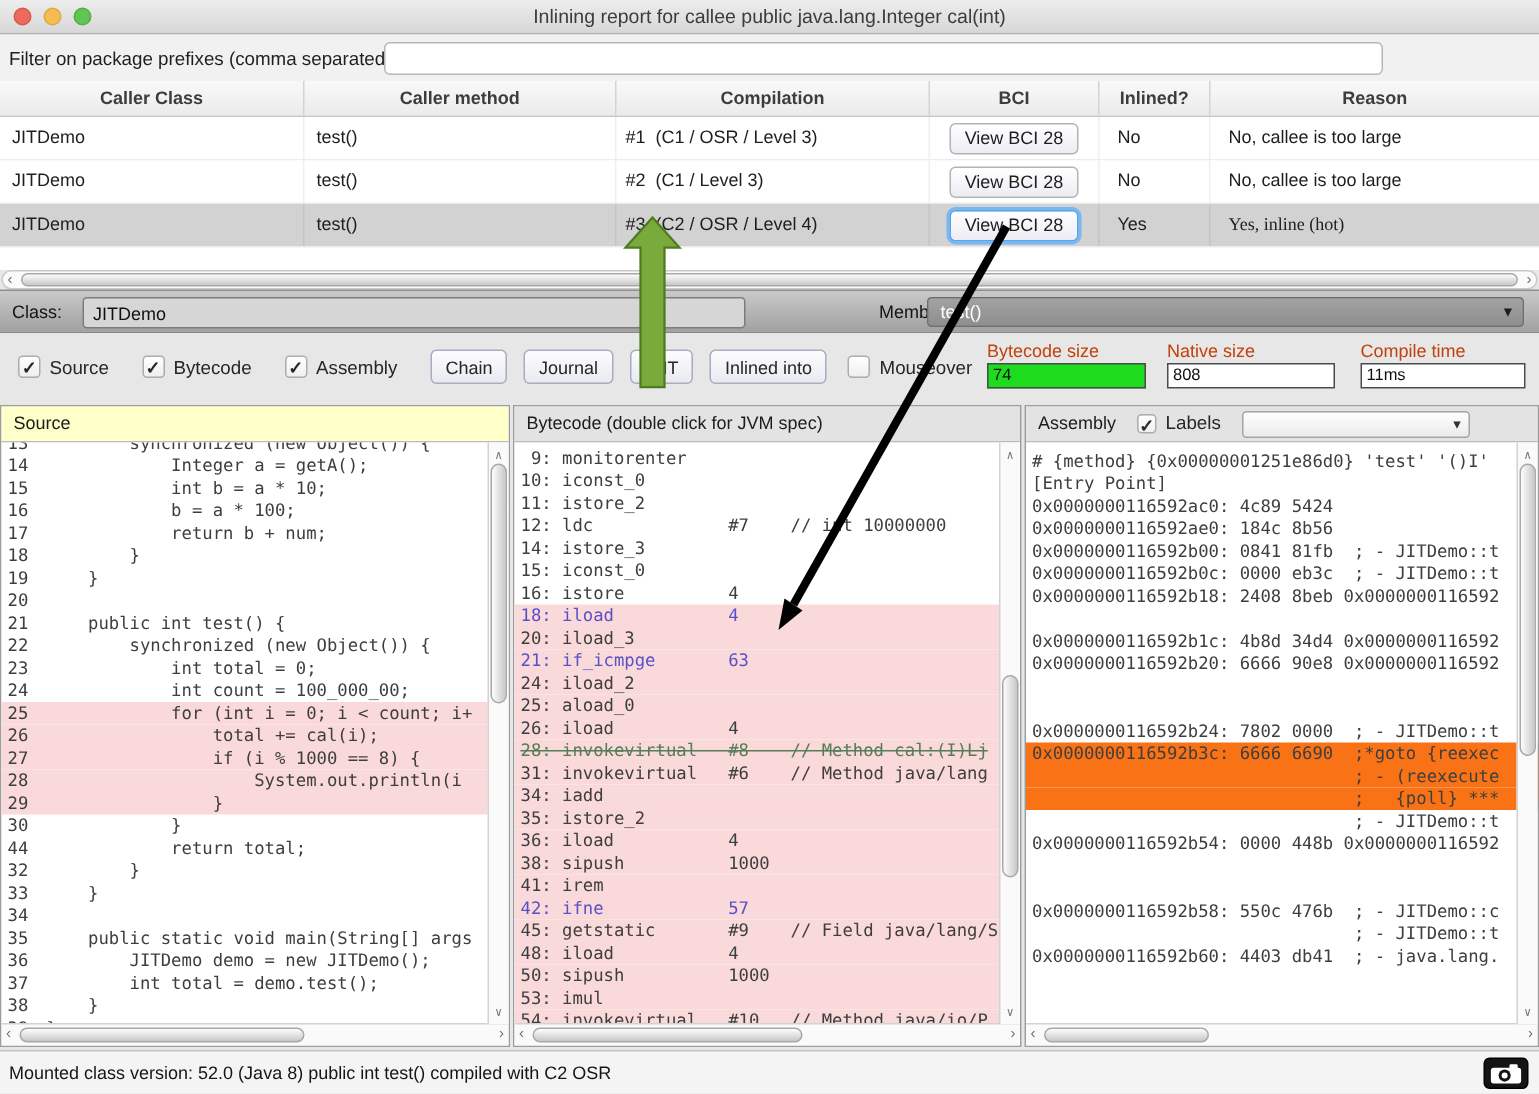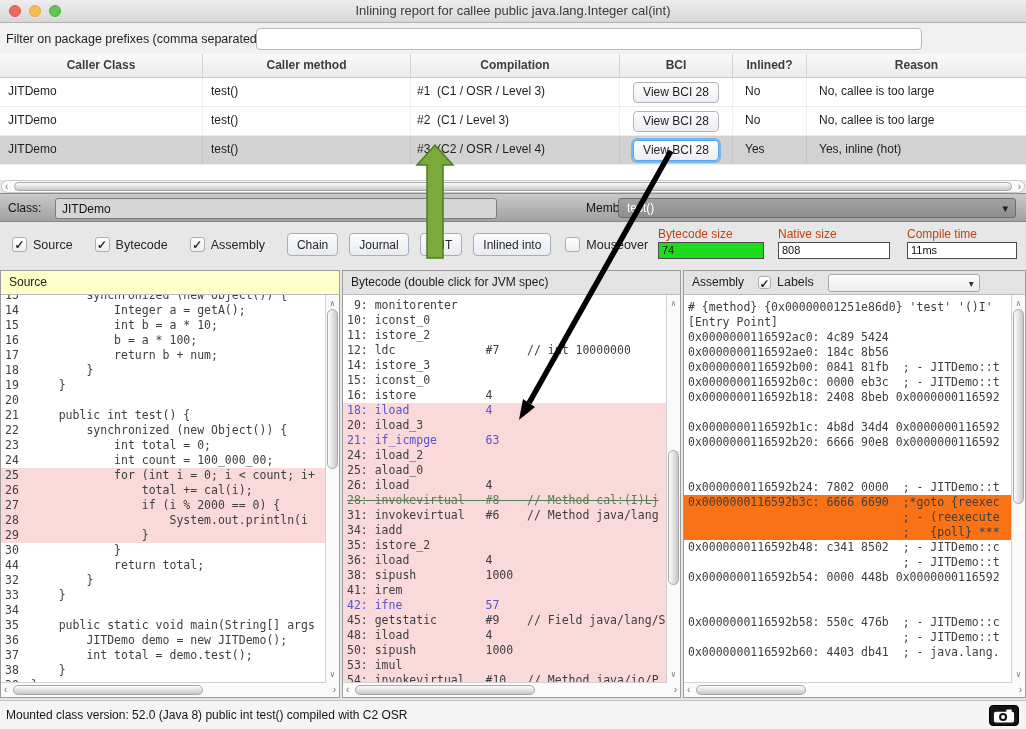--- a/index.html
+++ b/index.html
@@ -154,21 +154,21 @@
         <div class="td td-bci"><button class="bci-btn">View BCI 28</button></div>
         <div class="td" style="padding-left: 12px;">No</div>
         <div class="td" style="padding-left: 12px;">No, callee is too large</div>
       </div>
       <div class="trow tgrid sel">
         <div class="td">JITDemo</div>
         <div class="td">test()</div>
         <div class="td" style="padding-left: 6px;">#3  (C2 / OSR / Level 4)</div>
         <div class="td td-bci"><button class="bci-btn focus">View BCI 28</button></div>
         <div class="td" style="padding-left: 12px;">Yes</div>
-        <div class="td" style="padding-left: 12px;">Yes, inline (hot)</div>
+        <div class="td" style="padding-left: 12px; font-family: Liberation Serif, serif;">Yes, inline (hot)</div>
       </div>
     </div>
   <div class="trow-filler"></div>
 </div>
 
 <div class="hscroll table-hscroll">
   <span class="sb-ch l">‹</span>
   <div class="sb-thumb" style="left:12px;right:12px"></div>
   <span class="sb-ch r">›</span>
 </div>
@@ -230,21 +230,21 @@
         <div class="cl"><span class="ln">17</span><span>            return b + num;</span></div>
         <div class="cl"><span class="ln">18</span><span>        }</span></div>
         <div class="cl"><span class="ln">19</span><span>    }</span></div>
         <div class="cl"><span class="ln">20</span><span></span></div>
         <div class="cl"><span class="ln">21</span><span>    public int test() {</span></div>
         <div class="cl"><span class="ln">22</span><span>        synchronized (new Object()) {</span></div>
         <div class="cl"><span class="ln">23</span><span>            int total = 0;</span></div>
         <div class="cl"><span class="ln">24</span><span>            int count = 100_000_00;</span></div>
         <div class="cl pk"><span class="ln">25</span><span>            for (int i = 0; i &lt; count; i+</span></div>
         <div class="cl pk"><span class="ln">26</span><span>                total += cal(i);</span></div>
-        <div class="cl pk"><span class="ln">27</span><span>                if (i % 2000 == 0) {</span></div>
+        <div class="cl pk"><span class="ln">27</span><span>                if (i % 1000 == 8) {</span></div>
         <div class="cl pk"><span class="ln">28</span><span>                    System.out.println(i</span></div>
         <div class="cl pk"><span class="ln">29</span><span>                }</span></div>
         <div class="cl"><span class="ln">30</span><span>            }</span></div>
         <div class="cl"><span class="ln">44</span><span>            return total;</span></div>
         <div class="cl"><span class="ln">32</span><span>        }</span></div>
         <div class="cl"><span class="ln">33</span><span>    }</span></div>
         <div class="cl"><span class="ln">34</span><span></span></div>
         <div class="cl"><span class="ln">35</span><span>    public static void main(String[] args</span></div>
         <div class="cl"><span class="ln">36</span><span>        JITDemo demo = new JITDemo();</span></div>
         <div class="cl"><span class="ln">37</span><span>        int total = demo.test();</span></div>
@@ -331,21 +331,20 @@
         <div class="cl">0x0000000116592b18: 2408 8beb 0x0000000116592</div>
         <div class="cl">&nbsp;</div>
         <div class="cl">0x0000000116592b1c: 4b8d 34d4 0x0000000116592</div>
         <div class="cl">0x0000000116592b20: 6666 90e8 0x0000000116592</div>
         <div class="cl">&nbsp;</div>
         <div class="cl">&nbsp;</div>
         <div class="cl">0x0000000116592b24: 7802 0000  ; - JITDemo::t</div>
         <div class="cl yl">0x0000000116592b3c: 6666 6690  ;*goto {reexec</div>
         <div class="cl yl">                               ; - (reexecute</div>
         <div class="cl yl">                               ;   {poll} ***</div>
-        <div class="cl">0x0000000116592b48: c341 8502  ; - JITDemo::c</div>
         <div class="cl">                               ; - JITDemo::t</div>
         <div class="cl">0x0000000116592b54: 0000 448b 0x0000000116592</div>
         <div class="cl">&nbsp;</div>
         <div class="cl">&nbsp;</div>
         <div class="cl">0x0000000116592b58: 550c 476b  ; - JITDemo::c</div>
         <div class="cl">                               ; - JITDemo::t</div>
         <div class="cl">0x0000000116592b60: 4403 db41  ; - java.lang.</div>
       </div>
     <div class="vscroll">
       <span class="vch" style="top:1px">∧</span>

